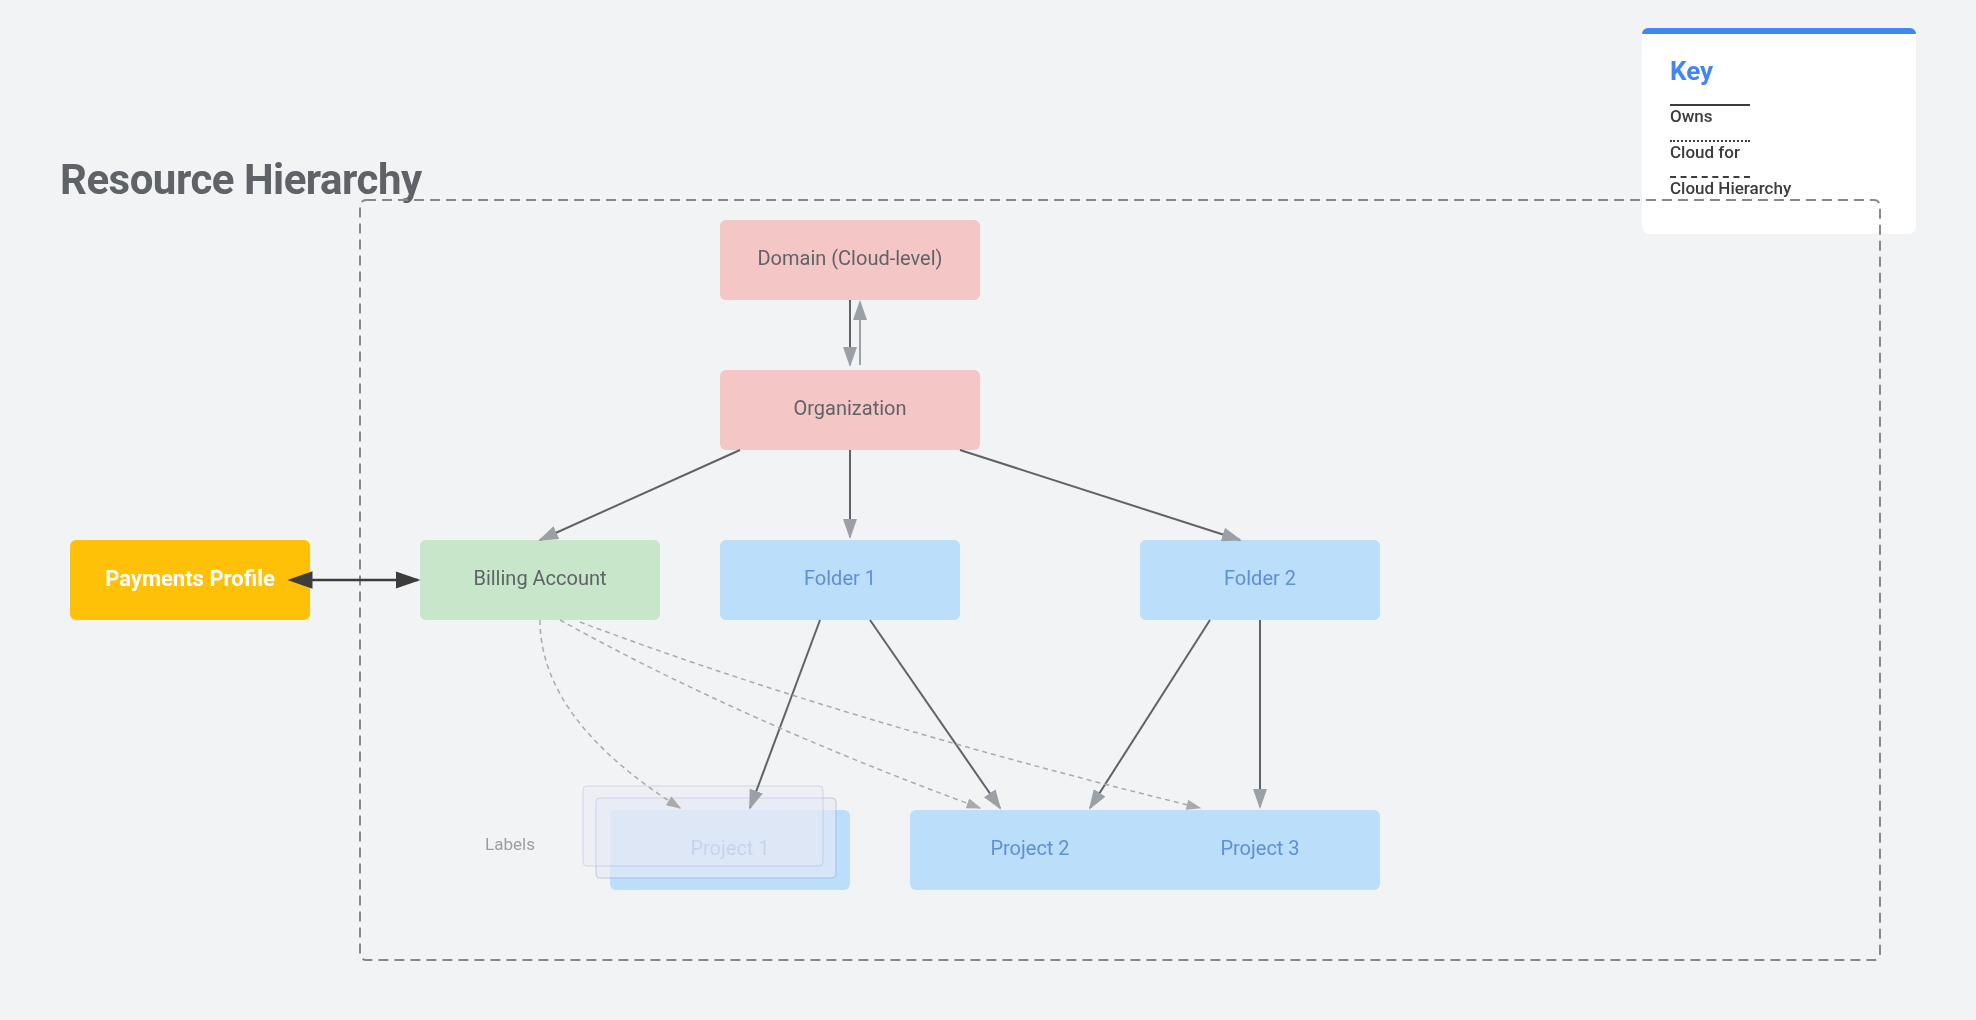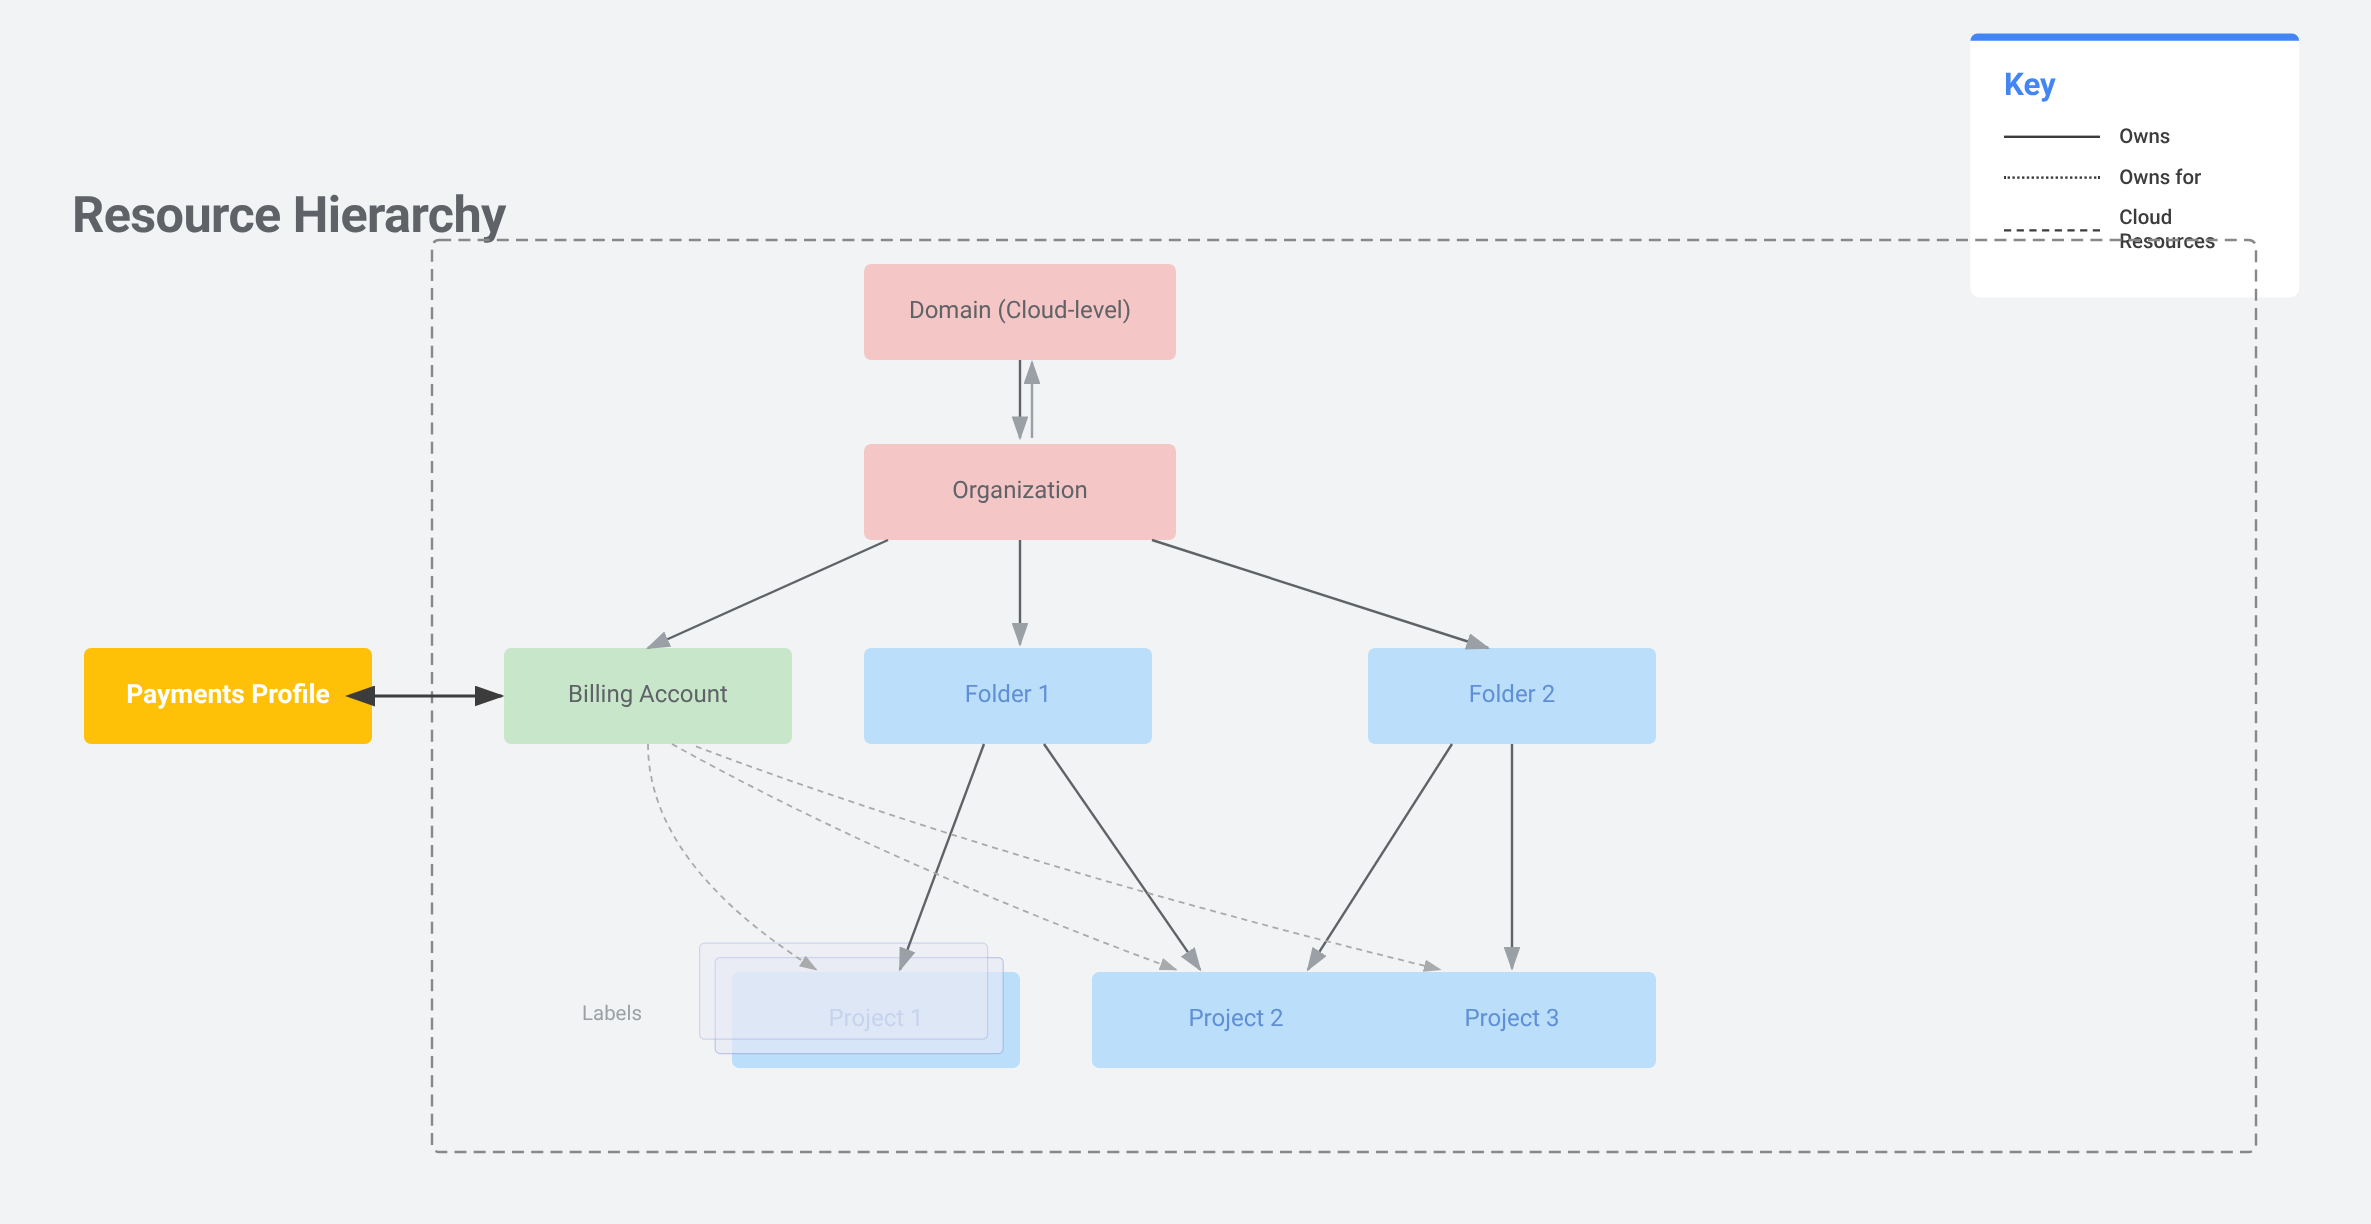--- a/index.html
+++ b/index.html
@@ -54,22 +54,23 @@
     .key-title {
       font-size: 26px;
       font-weight: 700;
       color: #4285f4;
       margin-bottom: 18px;
       margin-top: 6px;
     }
 
     .key-item {
       display: flex;
-      align-items: center;
+      align-items: flex-start;
       margin-bottom: 14px;
+      flex-direction: column;
     }
 
     .key-line-solid {
       width: 80px;
       height: 2px;
       background: #3c3c3c;
       margin-right: 16px;
       flex-shrink: 0;
     }
 
@@ -183,25 +184,25 @@
 
   <div class="key-box">
     <div class="key-accent-bar"></div>
     <div class="key-title">Key</div>
     <div class="key-item">
       <div class="key-line-solid"></div>
       <span class="key-label">Owns</span>
     </div>
     <div class="key-item">
       <div class="key-line-dotted"></div>
-      <span class="key-label">Owns for</span>
+      <span class="key-label">Cloud for</span>
     </div>
     <div class="key-item">
       <div class="key-line-dashed"></div>
-      <span class="key-label">Cloud Resources</span>
+      <span class="key-label">Cloud Hierarchy</span>
     </div>
   </div>
 
   <svg class="diagram-svg" viewBox="0 0 1860 800" xmlns="http://www.w3.org/2000/svg">
 
     <defs>
 
       <marker id="arrowhead-gray" markerWidth="10" markerHeight="7" refX="9" refY="3.5" orient="auto">
         <polygon points="0 0, 10 3.5, 0 7" fill="#9aa0a6"></polygon>
       </marker>

